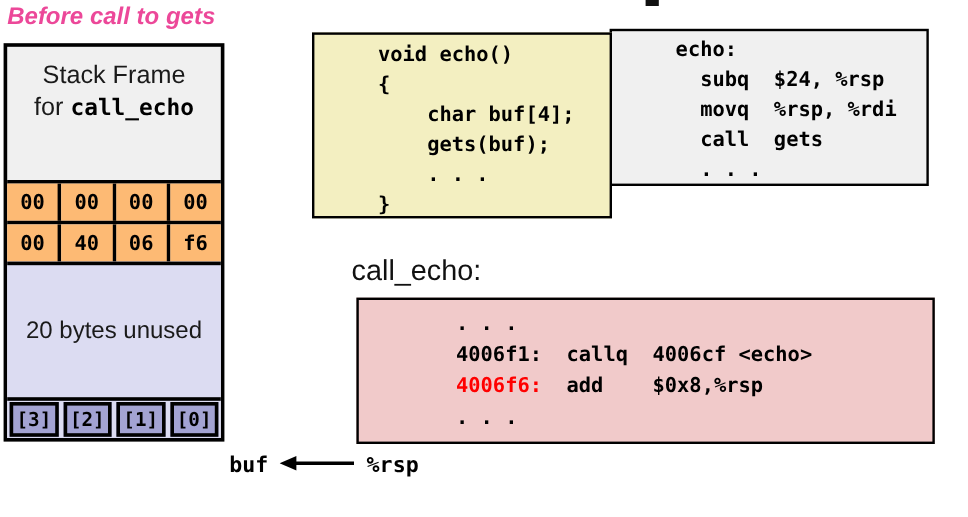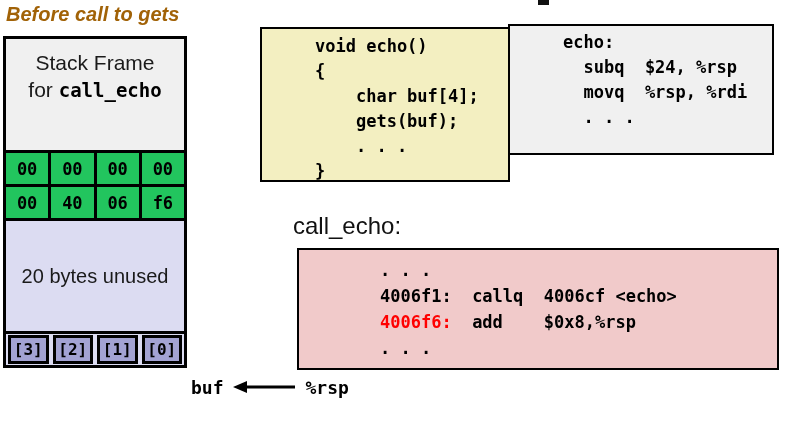--- a/index.html
+++ b/index.html
@@ -15,42 +15,42 @@
   
   .top-fragment {
     position: absolute; left: 538px; top: 0; width: 11px; height: 5px;
     background: #111111;
   }
 
   
   .slide-title {
     position: absolute; left: 6px; top: 3px;
     font-size: 20px; font-weight: bold; font-style: italic;
-    color: #a16207; letter-spacing: 0px;
+    color: #ec4899; letter-spacing: 0px;
   }
 
   
   .stack-frame {
     position: absolute; left: 3px; top: 36px;
     width: 184px; height: 332px;
     border: 3px solid #000; background: #f0f0f0;
     display: flex; flex-direction: column;
   }
   .sf-label { height: 111px; text-align: center; padding-top: 10px; color: #1a1a1a; }
   .sf-label .l1 { font-size: 21px; line-height: 27px; }
   .sf-label .l2 { font-size: 21px; line-height: 28px; }
   .sf-label .l2 .code { font-family: "DejaVu Sans Mono","Liberation Mono",monospace; font-weight: bold; font-size: 19px; color:#000; }
 
   .byte-row { display: flex; height: 34px; border-top: 3px solid #000; }
   .byte-cell {
     flex: 1; border-right: 3px solid #000;
     display: flex; align-items: center; justify-content: center;
     font-family: "DejaVu Sans Mono","Liberation Mono",monospace;
     font-weight: bold; font-size: 17px; color: #000;
-    background: #22c55e;
+    background: #fdba74;
   }
   .byte-cell:last-child { border-right: none; }
 
   .sf-unused {
     flex: 1; border-top: 3px solid #000; background: #dcdcf2;
     display: flex; align-items: center; justify-content: center;
     font-size: 20px; color: #1a1a1a; text-align: right;
   }
   .buf-row {
     height: 34px; border-top: 3px solid #000; background: #dcdcf2;
@@ -153,20 +153,21 @@
     <div class="codeline">    char buf[4];</div>
     <div class="codeline">    gets(buf);</div>
     <div class="codeline">    . . .</div>
     <div class="codeline">}</div>
   </div>
 
   <div class="asm-box">
     <div class="codeline">echo:</div>
     <div class="codeline">  subq  $24, %rsp</div>
     <div class="codeline">  movq  %rsp, %rdi</div>
+    <div class="codeline">  call  gets</div>
     <div class="codeline">  . . .</div>
   </div>
 
   <div class="callecho-heading">call_echo:</div>
   <div class="pink-box">
     <div class="codeline"><span class="addr">. . .</span></div>
     <div class="codeline"><span class="addr">4006f1:</span><span>  callq  4006cf &lt;echo&gt;</span></div>
     <div class="codeline"><span class="addr hot">4006f6:</span><span>  add    $0x8,%rsp</span></div>
     <div class="codeline"><span class="addr">. . .</span></div>
   </div>

